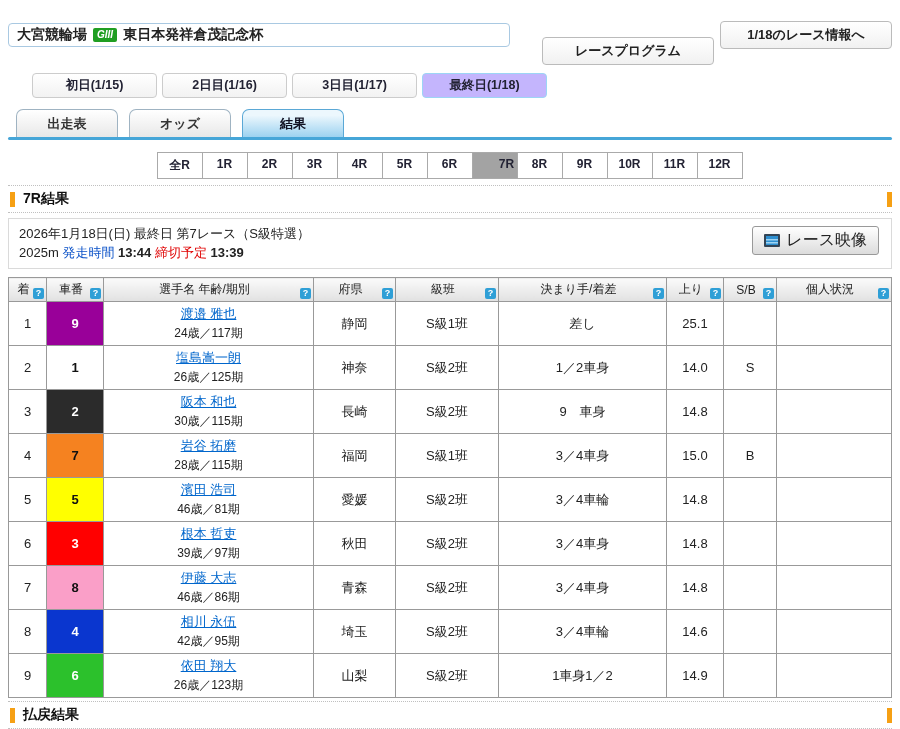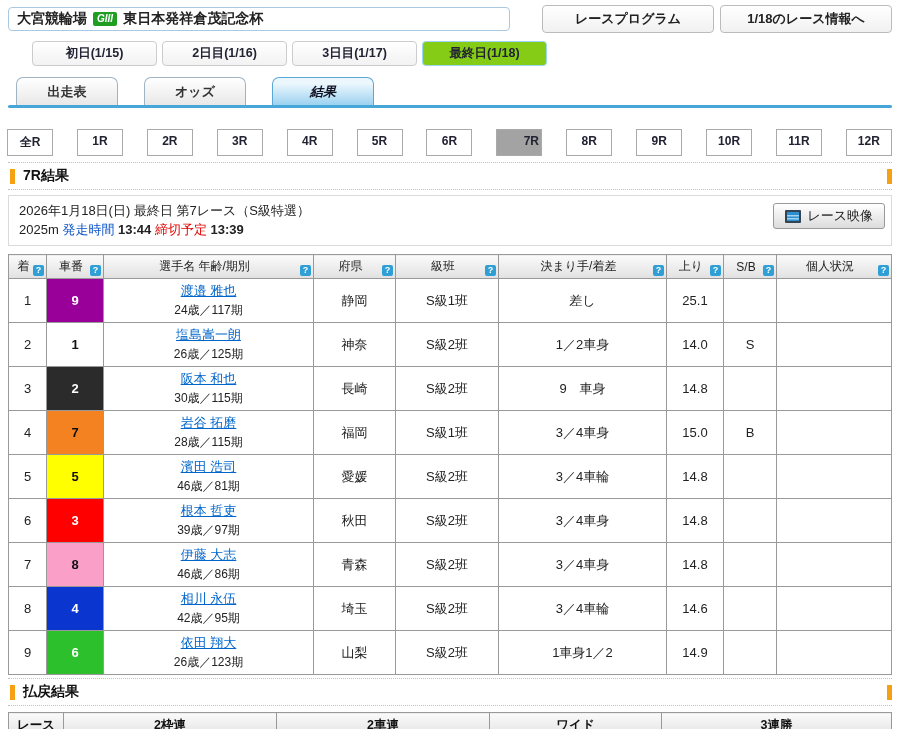--- a/index.html
+++ b/index.html
@@ -21,45 +21,45 @@
   }
   .grade-badge {
     background:#1f9e22; color:#fff; font-size:10px; font-weight:bold;
     font-style:italic; padding:1px 4px; border-radius:2px; line-height:12px;
   }
   .top-btn {
     width:172px; text-align:center; border:1px solid #bbb; border-radius:4px;
     background:linear-gradient(#ffffff,#f1f1f1); font-weight:bold; font-size:13px;
     padding:4px 0; cursor:pointer;
   }
-  .top-btn.first { margin-left:auto; }
+  .top-btn.first { margin-left:auto;margin-top:32px; }
 
   
   .day-tabs { display:flex; gap:5px; margin:8px 0 0 0;padding-left:24px; }
   .day-tab {
     width:125px; text-align:center; padding:3px 0; font-size:12.5px; font-weight:bold;
     color:#223; border:1px solid #ccc; border-radius:4px;
     background:linear-gradient(#ffffff,#f2f2f2); cursor:pointer;
   }
-  .day-tab.selected { background:#84cc16; border-color:#9cd5f5; }
-
-  
-  .main-tabs { display:flex; gap:26px; padding-left:8px; margin-top:11px; }
+  .day-tab.selected { background:#c4b5fd; border-color:#9cd5f5; }
+
+  
+  .main-tabs { display:flex; gap:11px; padding-left:8px; margin-top:11px; }
   .main-tab {
     width:102px; text-align:center; padding:5px 0 4px 0; font-size:13px; font-weight:bold;
     border:1px solid #9fb3c2; border-bottom:none; border-radius:7px 7px 0 0;
     background:linear-gradient(#ffffff,#e8e8e8); cursor:pointer; color:#333;
   }
   .main-tab.selected {
-    background:linear-gradient(#ecf7fd 20%,#9cd2f0); border-color:#5aa8d6; color:#112;font-style:italic;
+    background:linear-gradient(#ecf7fd 20%,#9cd2f0); border-color:#5aa8d6; color:#112;
   }
   .tab-underline { height:3px; background:#46a6d8; border-radius:2px; }
 
   
-  .race-tabs { display:flex; justify-content:space-between; margin:21px 0 6px 0; }
+  .race-tabs { display:flex; justify-content:center; margin:12px 0 6px 0; }
   .race-tab {
     width:46px; text-align:center; padding:4px 0; font-size:12px; font-weight:bold;
     border:1px solid #aaa; margin-left:-1px; background:#fff; color:#223; cursor:pointer;
   }
   .race-tab.selected { background:#a3a3a3;padding-left:24px; }
 
   
   .section-bar {
     display:flex; align-items:center; padding:4px 0; margin-top:3px;
     border-top:1px dotted #c0c0c0; border-bottom:1px dotted #c0c0c0;
@@ -71,23 +71,23 @@
   
   .race-info {
     border:1px solid #dadada; margin:5px 0 8px 0; padding:5px 1px 6px 10px;
     position:relative; background:#fff;
   }
   .race-info .line { line-height:19px; font-size:13px; }
   .lbl-start { color:#0b52c8; }
   .lbl-close { color:#e00000; }
   .time-val  { font-weight:bold; }
   .video-btn {
-    position:absolute; right:6px; top:7px; display:flex; align-items:center; gap:6px;
+    position:absolute; right:12px; top:7px; display:flex; align-items:center; gap:6px;
     border:1px solid #999; border-radius:3px; background:linear-gradient(#ffffff,#dcdcdc);
-    padding:3px 11px; font-size:13px; cursor:pointer;
+    padding:3px 11px; font-size:16px; cursor:pointer;
   }
 
   
   table.results { width:100%; border-collapse:collapse; }
   table.results th {
     border:1px solid #999; background:linear-gradient(#fafafa,#e1e1e1);
     height:24px; font-size:12px; font-weight:normal; color:#222; position:relative;
     padding:0 10px 0 2px;
   }
   .qicon {

